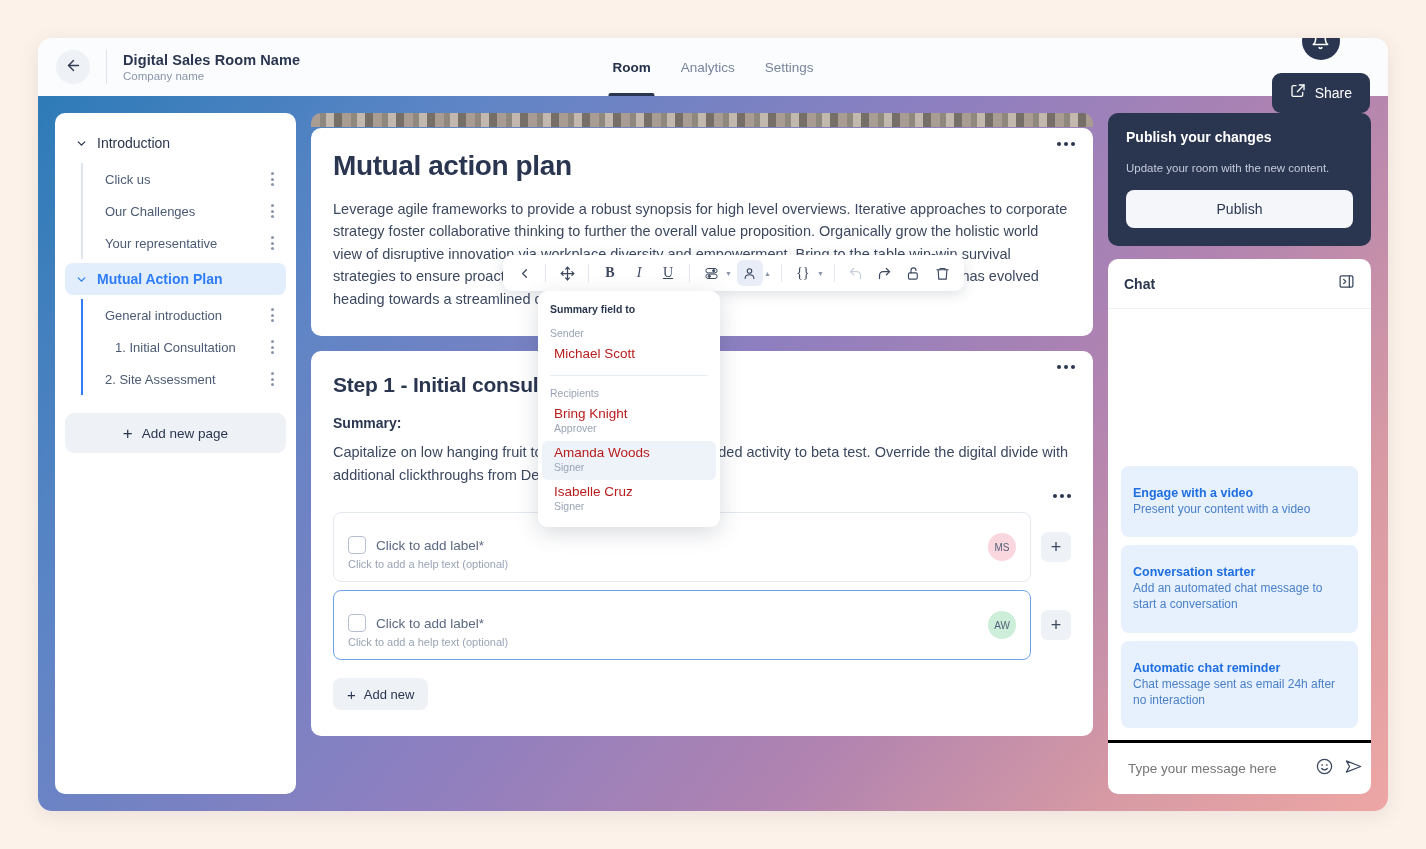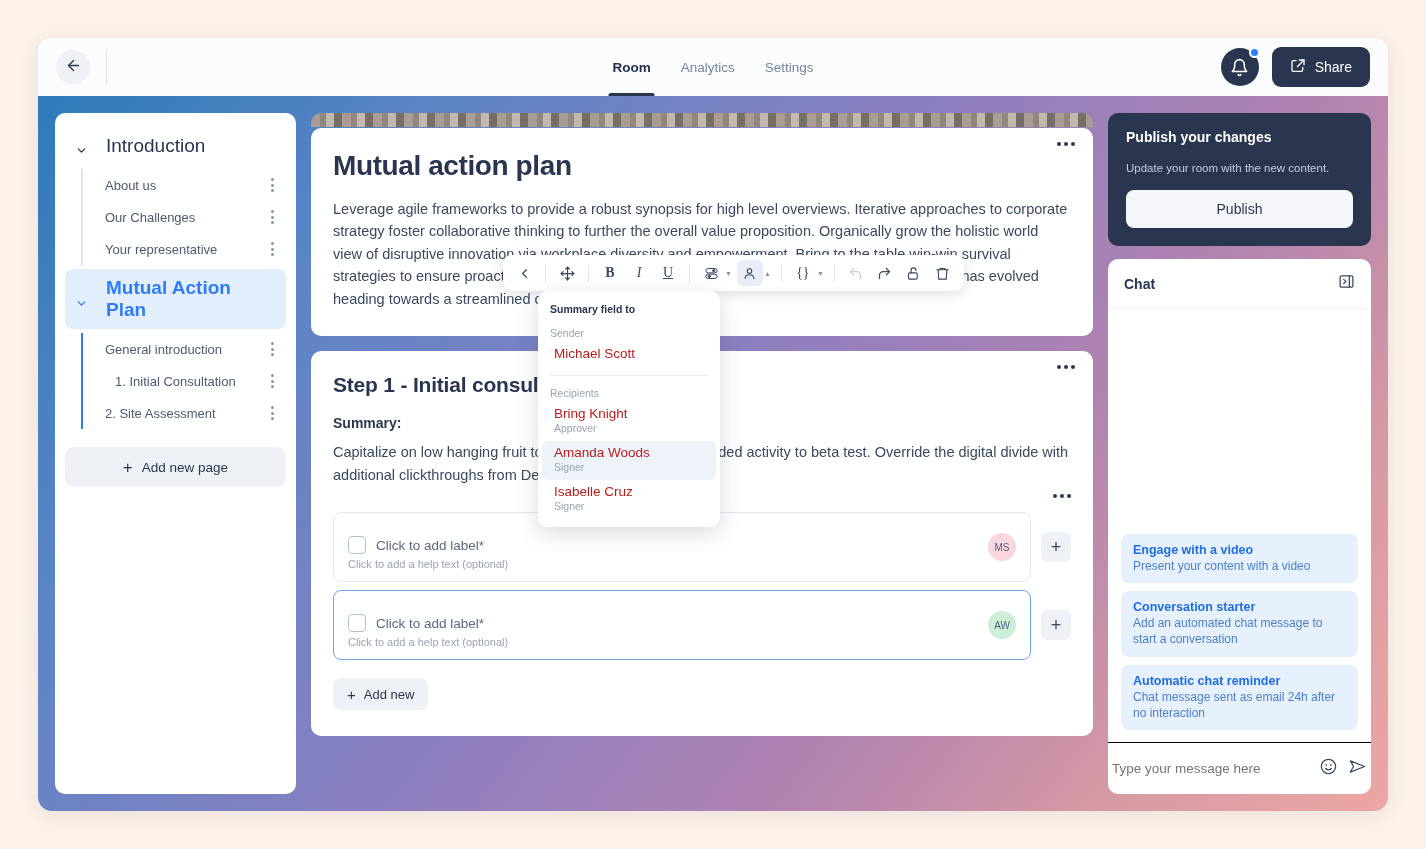--- a/index.html
+++ b/index.html
@@ -49,21 +49,21 @@
   .tab {
     font-size: 13.5px; color: #79859c; cursor: pointer;
     height: 100%; display: flex; align-items: center; position: relative;
   }
   .tab.active { color: #22304b; font-weight: bold; }
   .tab.active::after {
     content:""; position:absolute; bottom:0; left:-4px; right:-4px;
     height: 3px; background: #2a3650; border-radius: 2px 2px 0 0;
   }
   .hdr-right {
-    margin-left: auto; display: flex; align-items: center; gap: 13px;
+    margin-left: auto; display: flex; align-items: center; gap: 13px; flex-direction: column;
   }
   .bell-wrap { position: relative; width: 38px; height: 38px; cursor: pointer; }
   .bell {
     width: 38px; height: 38px; border-radius: 50%;
     background: #2a3650; display: flex; align-items: center; justify-content: center;
   }
   .bell svg { width: 19px; height: 19px; stroke: #fff; }
   .bell-dot {
     position: absolute; top: -1px; right: -1px;
     width: 11px; height: 11px; border-radius: 50%;
@@ -87,23 +87,23 @@
   }
   
   .sidebar {
     width: 241px; flex: 0 0 241px;
     background: #fff; border-radius: 10px;
     padding: 14px 10px;
     display: flex; flex-direction: column;
     align-self: stretch;
   }
   .nav-group-head {
-    display: flex; align-items: center; gap: 18px;
+    display: flex; align-items: center; gap: 9px;
     padding: 8px 10px; border-radius: 8px; cursor: pointer;
-    font-size: 19px; color: #2a3650;
+    font-size: 14px; color: #2a3650;
   }
   .nav-group-head.active { background: #e3eefc; color: #2f7df6; font-weight: 600; }
   .chev { width: 13px; height: 13px; flex: 0 0 13px; }
   .chev svg { width: 13px; height: 13px; stroke: currentColor; }
   .nav-children { padding-left: 12px; border-left: 2px solid #dfe5ef; margin: 4px 0 4px 16px; }
   .nav-children.accent { border-left: 2px solid #2f7df6; }
   .nav-item {
     display: flex; align-items: center; justify-content: space-between;
     padding: 7px 8px 7px 10px; border-radius: 7px; cursor: pointer;
     font-size: 13px; color: #4c5a74;
@@ -242,27 +242,27 @@
   .chat-head {
     padding: 14px 16px; display: flex; align-items: center; justify-content: space-between;
     border-bottom: 1px solid #eef1f6;
   }
   .chat-title { font-size: 14px; font-weight: bold; color: #2a3650; }
   .chat-collapse { cursor: pointer; }
   .chat-collapse svg { width: 17px; height: 17px; stroke: #3c485f; }
   .chat-body { flex: 1 1 auto; }
   .suggestions { padding: 0 13px 12px; display: flex; flex-direction: column; gap: 8px; }
   .sug {
-    background: #e7f0fd; border-radius: 8px; padding: 9px 12px; cursor: pointer;
+    background: #e7f0fd; border-radius: 8px; padding: 20px 12px; cursor: pointer;
   }
   .sug-title { font-size: 12.5px; font-weight: bold; color: #1e6fe0; }
   .sug-sub { font-size: 12px; color: #4a80c9; line-height: 1.35; margin-top: 1px; }
   .chat-input-bar {
-    border-top: 1px solid #000000;
-    padding: 14px 4px; display: flex; align-items: center; gap: 10px;
+    border-top: 3px solid #000000;
+    padding: 14px 20px; display: flex; align-items: center; gap: 10px;
   }
   .chat-input {
     flex: 1 1 auto; border: none; outline: none;
     font-size: 13.5px; color: #8a95aa; font-family: "Liberation Sans", sans-serif;
     background: transparent;
   }
   .chat-ic { cursor: pointer; }
   .chat-ic svg { width: 19px; height: 19px; stroke: #3c485f; }
 </style>
 </head>
@@ -273,20 +273,24 @@
   <div class="header">
     <div class="back-btn">
       <span>
         <svg viewBox="0 0 24 24" fill="none" stroke-width="2" stroke-linecap="round" stroke-linejoin="round">
             <line x1="19" y1="12" x2="5" y2="12"></line>
             <polyline points="12 19 5 12 12 5"></polyline>
           </svg>
       </span>
     </div>
     <div class="hdr-divider"></div>
+    <div class="hdr-titles">
+      <div class="hdr-title">Digital Sales Room Name</div>
+      <div class="hdr-sub">Company name</div>
+    </div>
 
     <div class="hdr-tabs">
       <div class="tab active">Room</div>
       <div class="tab">Analytics</div>
       <div class="tab">Settings</div>
     </div>
 
     <div class="hdr-right">
       <div class="bell-wrap">
         <div class="bell">
@@ -317,21 +321,21 @@
       <div class="nav-group-head">
         <span class="chev">
           <svg viewBox="0 0 24 24" fill="none" stroke-width="2.4" stroke-linecap="round" stroke-linejoin="round">
               <polyline points="6 9 12 15 18 9"></polyline>
             </svg>
         </span>
         <span>Introduction</span>
       </div>
       <div class="nav-children">
         <div class="nav-item">
-          <span>About us</span>
+          <span>Click us</span>
           <span class="dots-v">
               <i></i>
               <i></i>
               <i></i>
             </span>
         </div>
         <div class="nav-item">
           <span>Our Challenges</span>
           <span class="dots-v">
               <i></i>

